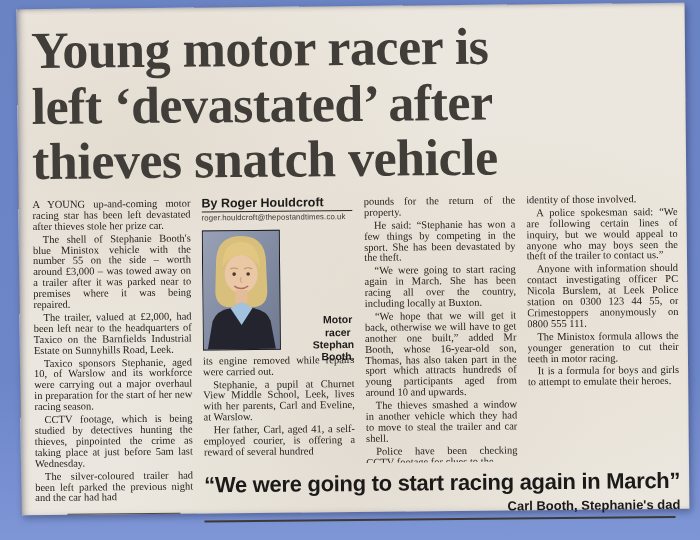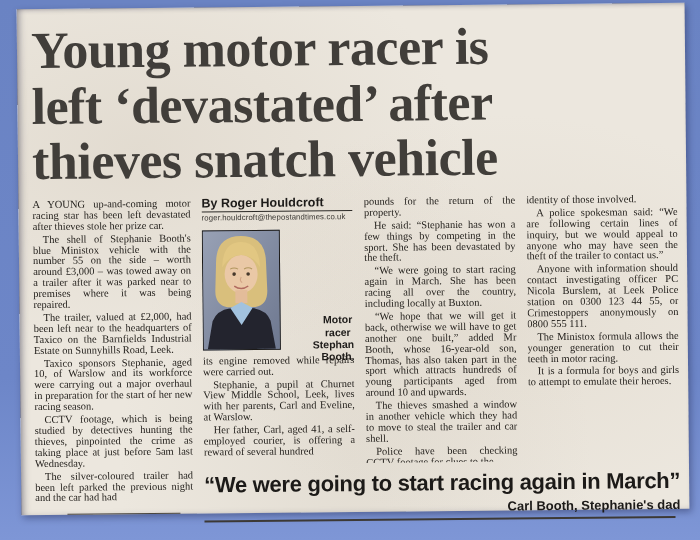--- a/index.html
+++ b/index.html
@@ -112,21 +112,21 @@
           <p>pounds for the return of the property.</p>
           <p class="ind">He said: “Stephanie has won a few things by competing in the sport. She has been devastated by the theft.</p>
           <p class="ind">“We were going to start racing again in March. She has been racing all over the country, including locally at Buxton.</p>
           <p class="ind">“We hope that we will get it back, otherwise we will have to get another one built,” added Mr Booth, whose 16-year-old son, Thomas, has also taken part in the sport which attracts hundreds of young participants aged from around 10 and upwards.</p>
           <p class="ind">The thieves smashed a window in another vehicle which they had to move to steal the trailer and car shell.</p>
           <p class="ind">Police have been checking CCTV footage for clues to the</p>
         </div>
 
         <div class="col">
           <p>identity of those involved.</p>
-          <p class="ind">A police spokesman said: “We are following certain lines of inquiry, but we would appeal to anyone who may have seen the theft of the trailer to contact us.”</p>
+          <p class="ind">A police spokesman said: “We are following certain lines of inquiry, but we would appeal to anyone who may boys seen the theft of the trailer to contact us.”</p>
           <p class="ind">Anyone with information should contact investigating officer PC Nicola Burslem, at Leek Police station on 0300 123 44 55, or Crimestoppers anonymously on 0800 555 111.</p>
           <p class="ind">The Ministox formula allows the younger generation to cut their teeth in motor racing.</p>
           <p class="ind">It is a formula for boys and girls to attempt to emulate their heroes.</p>
         </div>
 
       </div>
 
       <div class="pull-quote">
         <div class="pull-quote-text">“We were going to start racing again in March”</div>
         <div class="pull-quote-attr">Carl Booth, Stephanie's dad</div>

